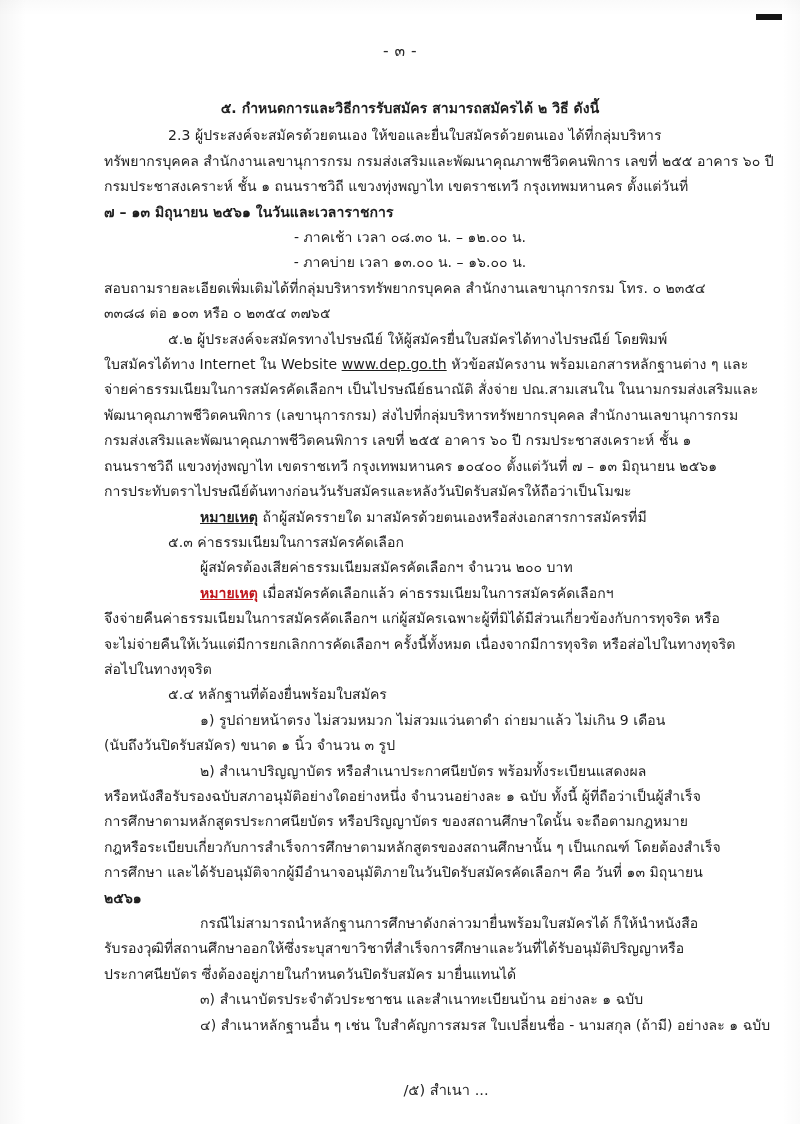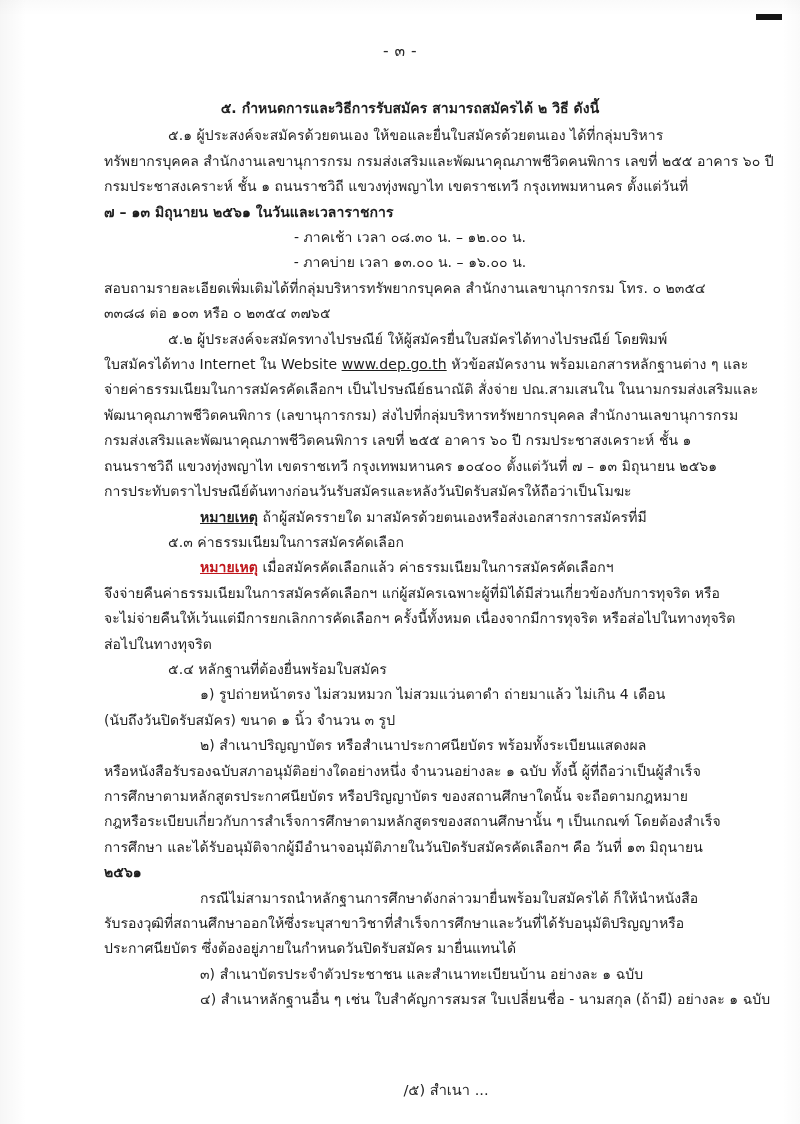--- a/index.html
+++ b/index.html
@@ -87,21 +87,21 @@
 
   <div class="corner-mark"></div>
 
   <div class="page-number">- ๓ -</div>
 
   <div class="content">
 
     <div class="line c b">๕. กำหนดการและวิธีการรับสมัคร สามารถสมัครได้ ๒ วิธี ดังนี้</div>
     <div class="gap-sm"></div>
 
-    <div class="line ind1">๕.๑ ผู้ประสงค์จะสมัครด้วยตนเอง ให้ขอและยื่นใบสมัครด้วยตนเอง ได้ที่กลุ่มบริหาร</div>
+    <div class="line ind1">2.3 ผู้ประสงค์จะสมัครด้วยตนเอง ให้ขอและยื่นใบสมัครด้วยตนเอง ได้ที่กลุ่มบริหาร</div>
     <div class="line">ทรัพยากรบุคคล สำนักงานเลขานุการกรม กรมส่งเสริมและพัฒนาคุณภาพชีวิตคนพิการ เลขที่ ๒๕๕ อาคาร ๖๐ ปี</div>
     <div class="line">กรมประชาสงเคราะห์ ชั้น ๑ ถนนราชวิถี แขวงทุ่งพญาไท เขตราชเทวี กรุงเทพมหานคร ตั้งแต่วันที่</div>
     <div class="line b">๗ – ๑๓ มิถุนายน ๒๕๖๑ ในวันและเวลาราชการ</div>
 
     <div class="line c">- ภาคเช้า เวลา ๐๘.๓๐ น. – ๑๒.๐๐ น.</div>
     <div class="line c">- ภาคบ่าย เวลา ๑๓.๐๐ น. – ๑๖.๐๐ น.</div>
 
     <div class="line">สอบถามรายละเอียดเพิ่มเติมได้ที่กลุ่มบริหารทรัพยากรบุคคล สำนักงานเลขานุการกรม โทร. ๐ ๒๓๕๔</div>
     <div class="line">๓๓๘๘ ต่อ ๑๐๓ หรือ ๐ ๒๓๕๔ ๓๗๖๕</div>
 
@@ -109,27 +109,28 @@
     <div class="line"><span>ใบสมัครได้ทาง Internet ใน Website </span><span class="link lat">www.dep.go.th</span><span> หัวข้อสมัครงาน พร้อมเอกสารหลักฐานต่าง ๆ และ</span></div>
     <div class="line">จ่ายค่าธรรมเนียมในการสมัครคัดเลือกฯ เป็นไปรษณีย์ธนาณัติ สั่งจ่าย ปณ.สามเสนใน ในนามกรมส่งเสริมและ</div>
     <div class="line">พัฒนาคุณภาพชีวิตคนพิการ (เลขานุการกรม) ส่งไปที่กลุ่มบริหารทรัพยากรบุคคล สำนักงานเลขานุการกรม</div>
     <div class="line">กรมส่งเสริมและพัฒนาคุณภาพชีวิตคนพิการ เลขที่ ๒๕๕ อาคาร ๖๐ ปี กรมประชาสงเคราะห์ ชั้น ๑</div>
     <div class="line">ถนนราชวิถี แขวงทุ่งพญาไท เขตราชเทวี กรุงเทพมหานคร ๑๐๔๐๐ ตั้งแต่วันที่ ๗ – ๑๓ มิถุนายน ๒๕๖๑</div>
 
     <div class="line">การประทับตราไปรษณีย์ต้นทางก่อนวันรับสมัครและหลังวันปิดรับสมัครให้ถือว่าเป็นโมฆะ</div>
     <div class="line ind2"><span class="u b">หมายเหตุ</span><span> ถ้าผู้สมัครรายใด มาสมัครด้วยตนเองหรือส่งเอกสารการสมัครที่มี</span></div>
 
     <div class="line ind1">๕.๓ ค่าธรรมเนียมในการสมัครคัดเลือก</div>
+    <div class="line ind2">ผู้สมัครต้องเสียค่าธรรมเนียมสมัครคัดเลือกฯ จำนวน ๒๐๐ บาท</div>
     <div class="line ind2"><span class="u b red">หมายเหตุ</span><span>  เมื่อสมัครคัดเลือกแล้ว ค่าธรรมเนียมในการสมัครคัดเลือกฯ</span></div>
     <div class="line">จึงจ่ายคืนค่าธรรมเนียมในการสมัครคัดเลือกฯ แก่ผู้สมัครเฉพาะผู้ที่มิได้มีส่วนเกี่ยวข้องกับการทุจริต หรือ</div>
     <div class="line">จะไม่จ่ายคืนให้เว้นแต่มีการยกเลิกการคัดเลือกฯ ครั้งนี้ทั้งหมด เนื่องจากมีการทุจริต หรือส่อไปในทางทุจริต</div>
     <div class="line">ส่อไปในทางทุจริต</div>
 
     <div class="line ind1">๕.๔ หลักฐานที่ต้องยื่นพร้อมใบสมัคร</div>
-    <div class="line ind2">๑) รูปถ่ายหน้าตรง ไม่สวมหมวก ไม่สวมแว่นตาดำ ถ่ายมาแล้ว ไม่เกิน 4 เดือน</div>
+    <div class="line ind2">๑) รูปถ่ายหน้าตรง ไม่สวมหมวก ไม่สวมแว่นตาดำ ถ่ายมาแล้ว ไม่เกิน 9 เดือน</div>
     <div class="line">(นับถึงวันปิดรับสมัคร) ขนาด ๑ นิ้ว จำนวน ๓ รูป</div>
     <div class="line ind2">๒) สำเนาปริญญาบัตร หรือสำเนาประกาศนียบัตร พร้อมทั้งระเบียนแสดงผล</div>
     <div class="line">หรือหนังสือรับรองฉบับสภาอนุมัติอย่างใดอย่างหนึ่ง จำนวนอย่างละ ๑ ฉบับ ทั้งนี้ ผู้ที่ถือว่าเป็นผู้สำเร็จ</div>
     <div class="line">การศึกษาตามหลักสูตรประกาศนียบัตร หรือปริญญาบัตร ของสถานศึกษาใดนั้น จะถือตามกฎหมาย</div>
     <div class="line">กฎหรือระเบียบเกี่ยวกับการสำเร็จการศึกษาตามหลักสูตรของสถานศึกษานั้น ๆ เป็นเกณฑ์ โดยต้องสำเร็จ</div>
     <div class="line">การศึกษา และได้รับอนุมัติจากผู้มีอำนาจอนุมัติภายในวันปิดรับสมัครคัดเลือกฯ คือ วันที่ ๑๓ มิถุนายน</div>
     <div class="line b">๒๕๖๑</div>
 
     <div class="line ind2">กรณีไม่สามารถนำหลักฐานการศึกษาดังกล่าวมายื่นพร้อมใบสมัครได้ ก็ให้นำหนังสือ</div>
     <div class="line">รับรองวุฒิที่สถานศึกษาออกให้ซึ่งระบุสาขาวิชาที่สำเร็จการศึกษาและวันที่ได้รับอนุมัติปริญญาหรือ</div>

